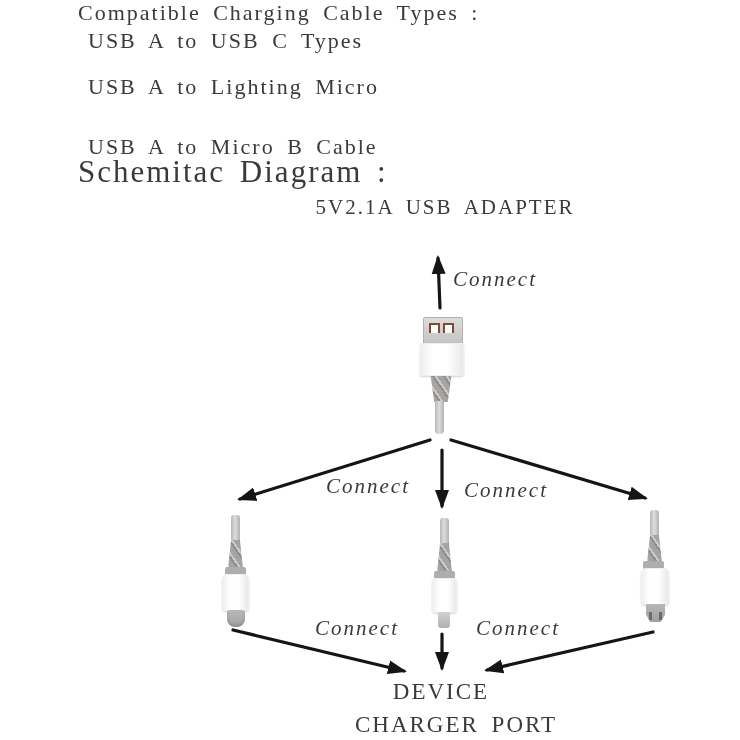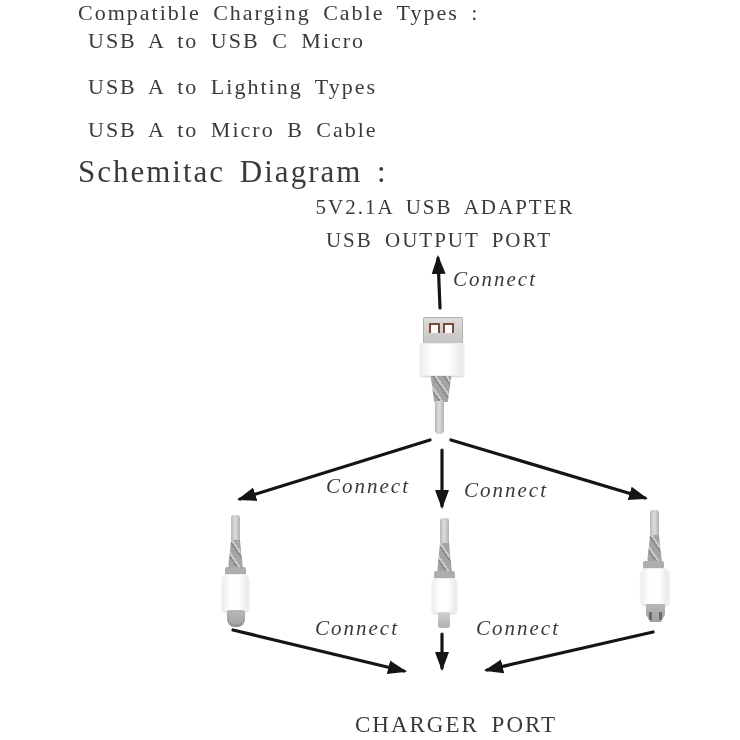--- a/index.html
+++ b/index.html
@@ -4,21 +4,21 @@
 <style>
   html,body{margin:0;padding:0;background:#ffffff;}
   #stage{
     position:relative;width:740px;height:740px;background:var(--background,#fff);
     font-family:"Liberation Serif","DejaVu Serif",serif;
     color:var(--text-color,#3a3a3a);overflow:hidden;
   }
   .t{position:absolute;white-space:nowrap;letter-spacing:2px;word-spacing:5px;line-height:1.1;}
   .title{left:78px;top:1px;font-size:22px;}
   .cable-item{left:88px;font-size:22px;}
-  .ci-0{top:29px;} .ci-1{top:75px;} .ci-2{top:118px;}
+  .ci-0{top:29px;} .ci-1{top:75px;} .ci-2{top:135px;}
   .heading{left:78px;top:155px;font-size:31px;}
   .adapter1{left:445px;top:196px;font-size:21px;transform:translateX(-50%);text-align:center;}
   .adapter2{left:439px;top:229px;font-size:21px;transform:translateX(-50%);}
   .connect{font-size:21px;font-style:italic;}
   .cn-top{left:453px;top:268px;}
   .cn-bl{left:326px;top:475px;}
   .cn-br{left:464px;top:479px;}
   .cn-dl{left:315px;top:617px;}
   .cn-dr{left:476px;top:617px;}
   .device1{left:441px;top:679px;font-size:23px;transform:translateX(-50%);}
@@ -66,34 +66,34 @@
     background:linear-gradient(#b9b7b5,#a2a09e);}
   .mcb-tip::before,.mcb-tip::after{content:"";position:absolute;bottom:2px;width:3px;height:8px;background:#6b6b6b;}
   .mcb-tip::before{left:3px;} .mcb-tip::after{right:3px;}
 </style>
 </head>
 <body>
 
 <div id="stage">
 
   <div class="t title">Compatible Charging Cable Types :</div>
-  <div class="t cable-item ci-0">USB A to USB C Micro</div>
-  <div class="t cable-item ci-1">USB A to Lighting Types</div>
+  <div class="t cable-item ci-0">USB A to USB C Types</div>
+  <div class="t cable-item ci-1">USB A to Lighting Micro</div>
   <div class="t cable-item ci-2">USB A to Micro B Cable</div>
   <div class="t heading">Schemitac Diagram :</div>
 
   <div class="t adapter1">5V2.1A USB ADAPTER</div>
-  <div class="t adapter2">USB OUTPUT PORT</div>
 
   <div class="t connect cn-top">Connect</div>
   <div class="t connect cn-bl">Connect</div>
   <div class="t connect cn-br">Connect</div>
   <div class="t connect cn-dl">Connect</div>
   <div class="t connect cn-dr">Connect</div>
 
+  <div class="t device1">DEVICE</div>
   <div class="t device2">CHARGER PORT</div>
 
   <svg class="arrows" width="740" height="740" viewBox="0 0 740 740">
     <defs>
       <marker id="ah" markerUnits="userSpaceOnUse" markerWidth="22" markerHeight="18" refX="16" refY="8" orient="auto">
         <path d="M0,1 L19,8 L0,15 z"></path>
       </marker>
     </defs>
     <line class="arrow" x1="440" y1="308" x2="438" y2="258" marker-end="url(#ah)"></line>
     <line class="arrow" x1="430" y1="440" x2="240" y2="499" marker-end="url(#ah)"></line>

